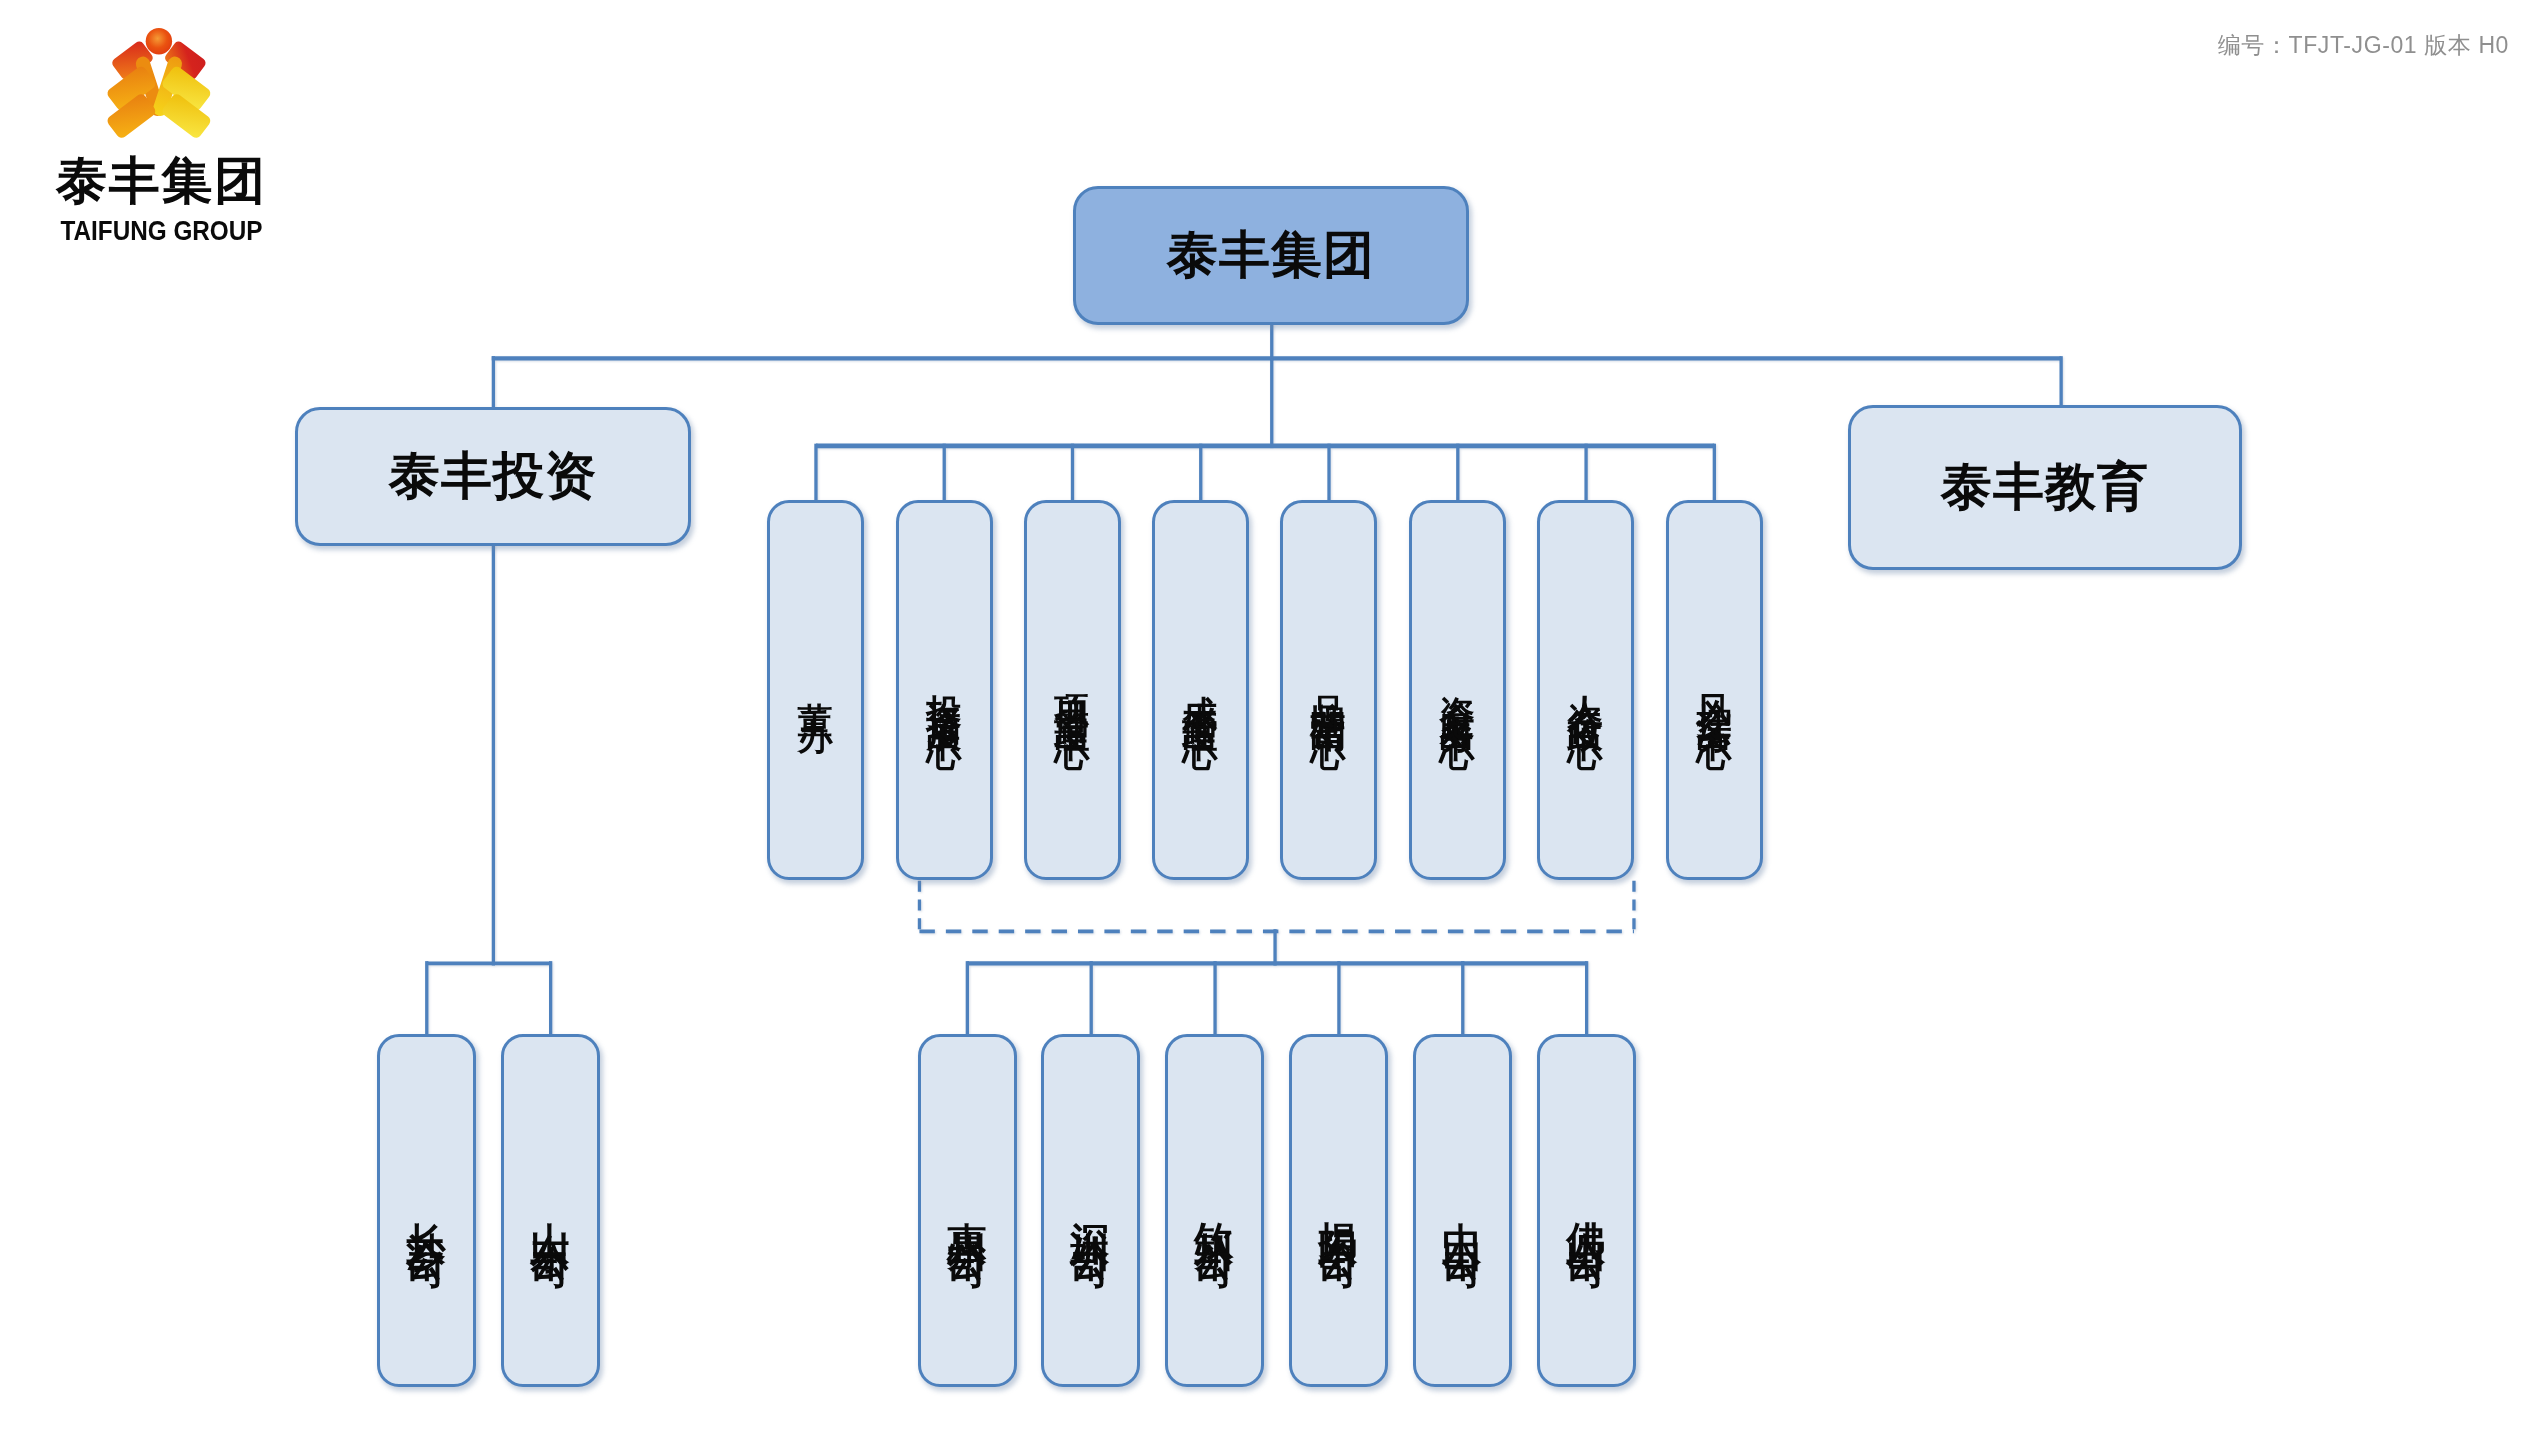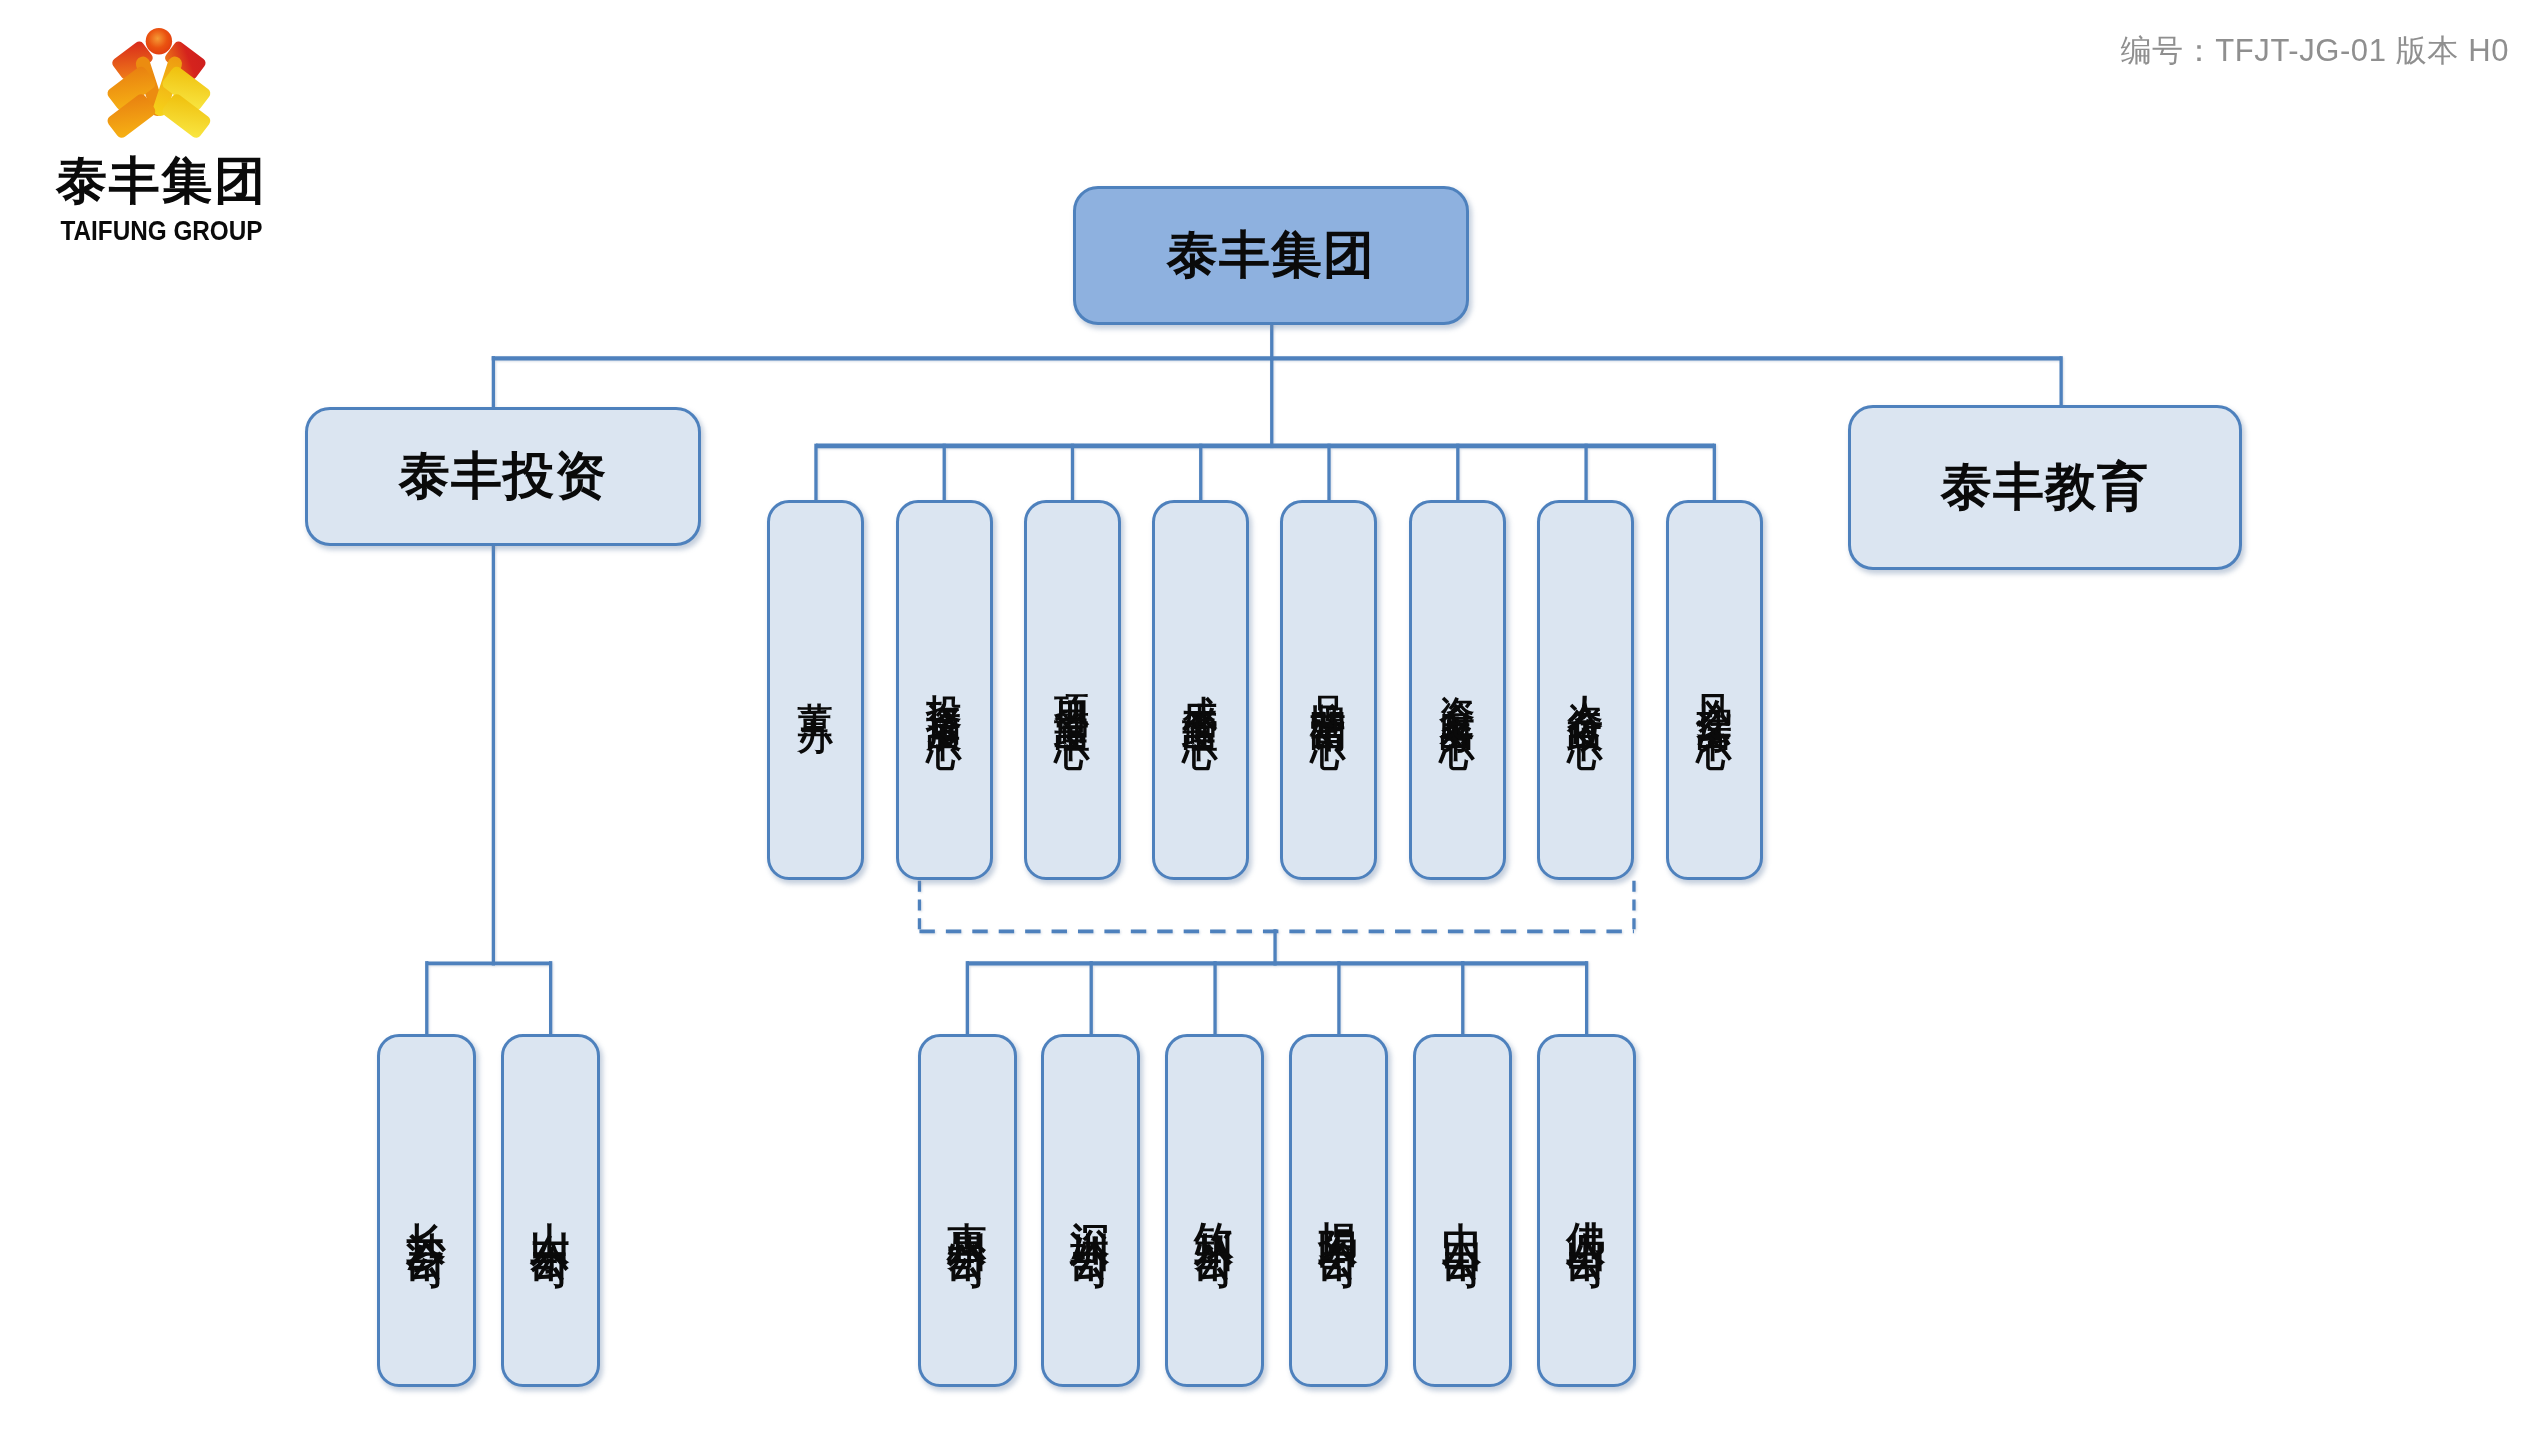--- a/index.html
+++ b/index.html
@@ -8,21 +8,21 @@
 
   
   .logo-wrap{position:absolute;left:0;top:0;width:341px;height:259px;}
   .logo-glyph{position:absolute;left:94px;top:5.5px;width:143px;height:143px;}
   .logo-cn{position:absolute;left:48px;top:154px;width:227px;text-align:center;
            font-size:51px;font-weight:900;color:#0a0a0a;letter-spacing:1.7px;line-height:1.05;}
   .logo-en{position:absolute;left:48px;top:218px;width:227px;text-align:center;
            font-size:27px;font-weight:700;color:#0a0a0a;letter-spacing:0px;
            transform:scaleX(.9);transform-origin:center;line-height:1.0;}
   .doc-code{position:absolute;right:29px;top:30px;width:661px;text-align:right;
-            font-size:31px;font-weight:400;color:#8F8F8F;letter-spacing:0.6px;}
+            font-size:23px;font-weight:400;color:#8F8F8F;letter-spacing:0.6px;}
 
   
   svg.connectors{position:absolute;left:0;top:0;width:2538px;height:1456px;
                  filter:drop-shadow(1.1px 1.7px 1.1px rgba(120,140,170,.30));}
   .ln{stroke:#4E81BD;}
 
   
   .box{position:absolute;box-sizing:border-box;background:#DBE5F1;border:3.3px solid #4E81BD;
        display:flex;align-items:center;justify-content:center;
        box-shadow:2.2px 3.3px 5px rgba(110,135,170,.40);color:#0a0a0a;}
@@ -121,21 +121,21 @@
     <line class="ln" x1="2207" y1="1746" x2="2207" y2="1882" stroke-width="6"></line>
     <line class="ln" x1="2432" y1="1746" x2="2432" y2="1882" stroke-width="6"></line>
     <line class="ln" x1="2657" y1="1746" x2="2657" y2="1882" stroke-width="6"></line>
     <line class="ln" x1="2882" y1="1746" x2="2882" y2="1882" stroke-width="6"></line>
   </svg>
 
   <div class="box wide root" style="left:1073px;top:186px;width:396px;height:139px;">
     <span class="lbl">泰丰集团</span>
   </div>
 
-  <div class="box wide" style="left:305px;top:407px;width:396px;height:139px;">
+  <div class="box wide" style="left:295px;top:407px;width:396px;height:139px;">
     <span class="lbl">泰丰投资</span>
   </div>
   <div class="box wide" style="left:1848px;top:405px;width:394px;height:165px;">
     <span class="lbl">泰丰教育</span>
   </div>
 
   <div class="box tall two" style="left:767px;top:500px;width:97px;height:380px;">
     <span class="lbl">董办</span>
   </div>
   <div class="box tall" style="left:896px;top:500px;width:97px;height:380px;">

